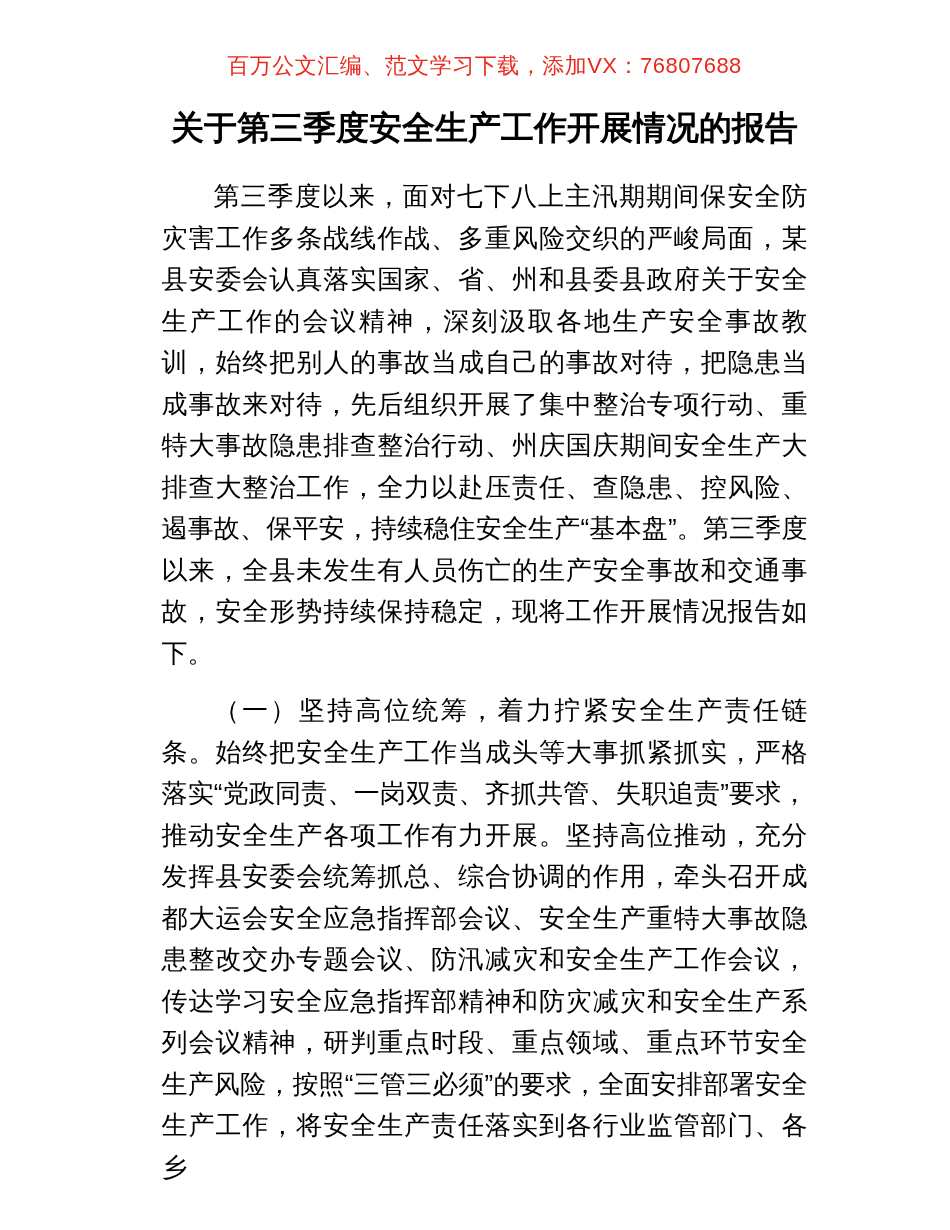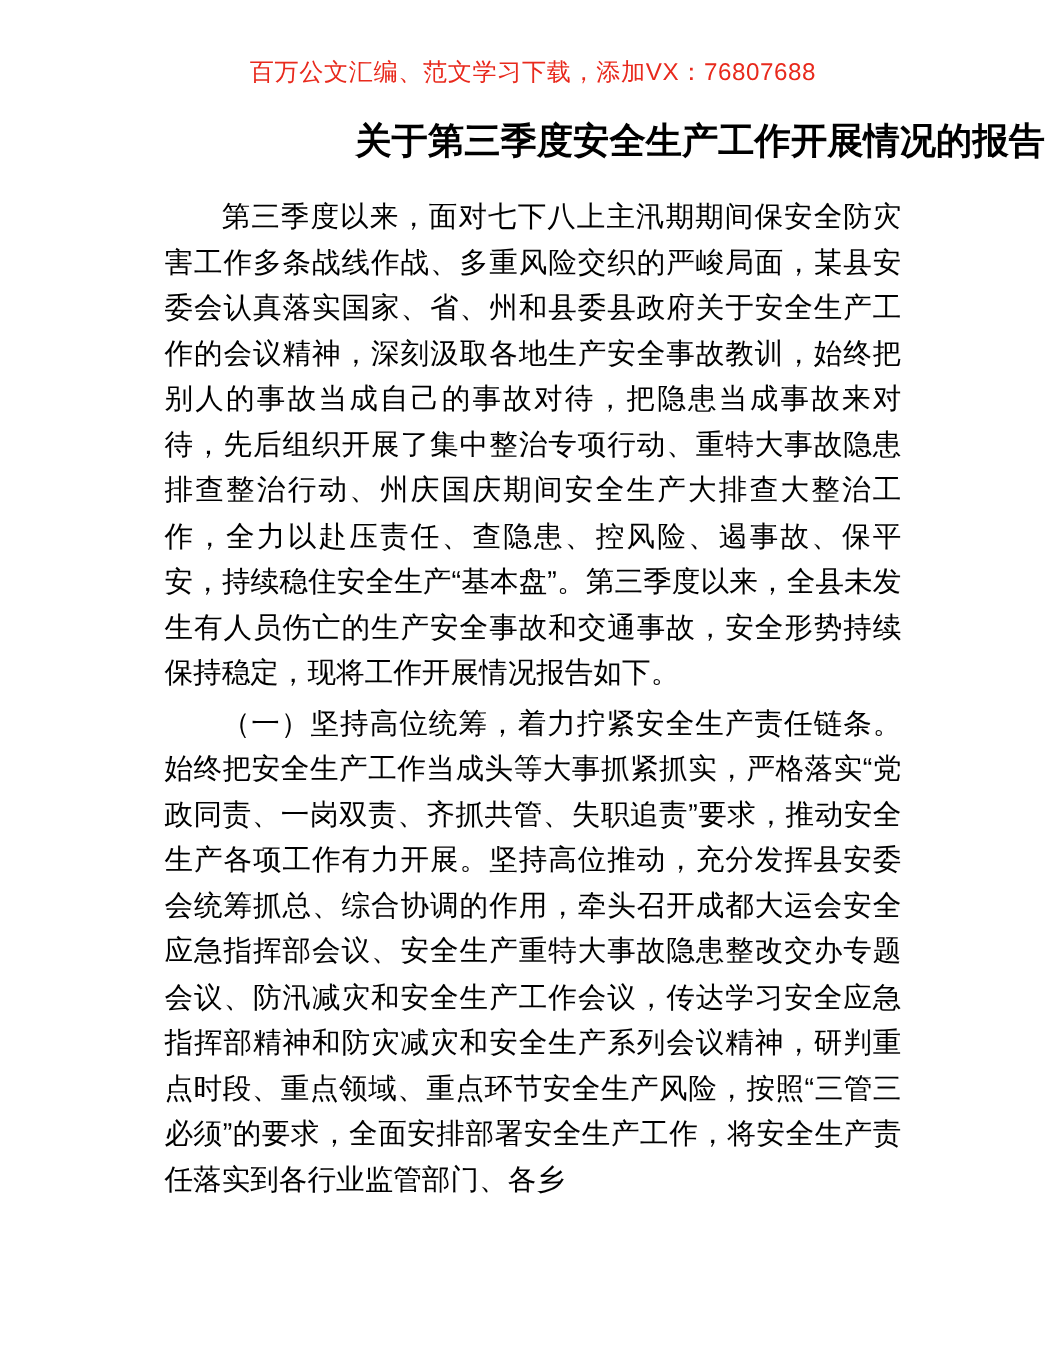--- a/index.html
+++ b/index.html
@@ -23,36 +23,36 @@
     margin-top: 52px;
     text-align: center;
     font-size: 22px;
     line-height: 28px;
     color: #e8291c;
     font-weight: normal;
     letter-spacing: 0.5px;
   }
   .doc-title {
     margin: 26px 0 0 0;
-    text-align: right;
+    text-align: center;
     font-size: 33px;
     line-height: 44px;
     font-weight: bold;
     color: #000000;
   }
   .content {
     width: 678px;
     margin: 26px auto 0 auto;
     font-size: 26px;
     line-height: 41.5px;
     text-align: justify;
     color: #000000;
   }
   .content p {
-    margin: 4px;
+    margin: 16px;
     text-indent: 2em;
     word-break: break-all;
   }
   .content p.heading {
     margin: 22px 0 22px 0;
     font-weight: normal;
   }
 </style>
 </head>
 <body>

